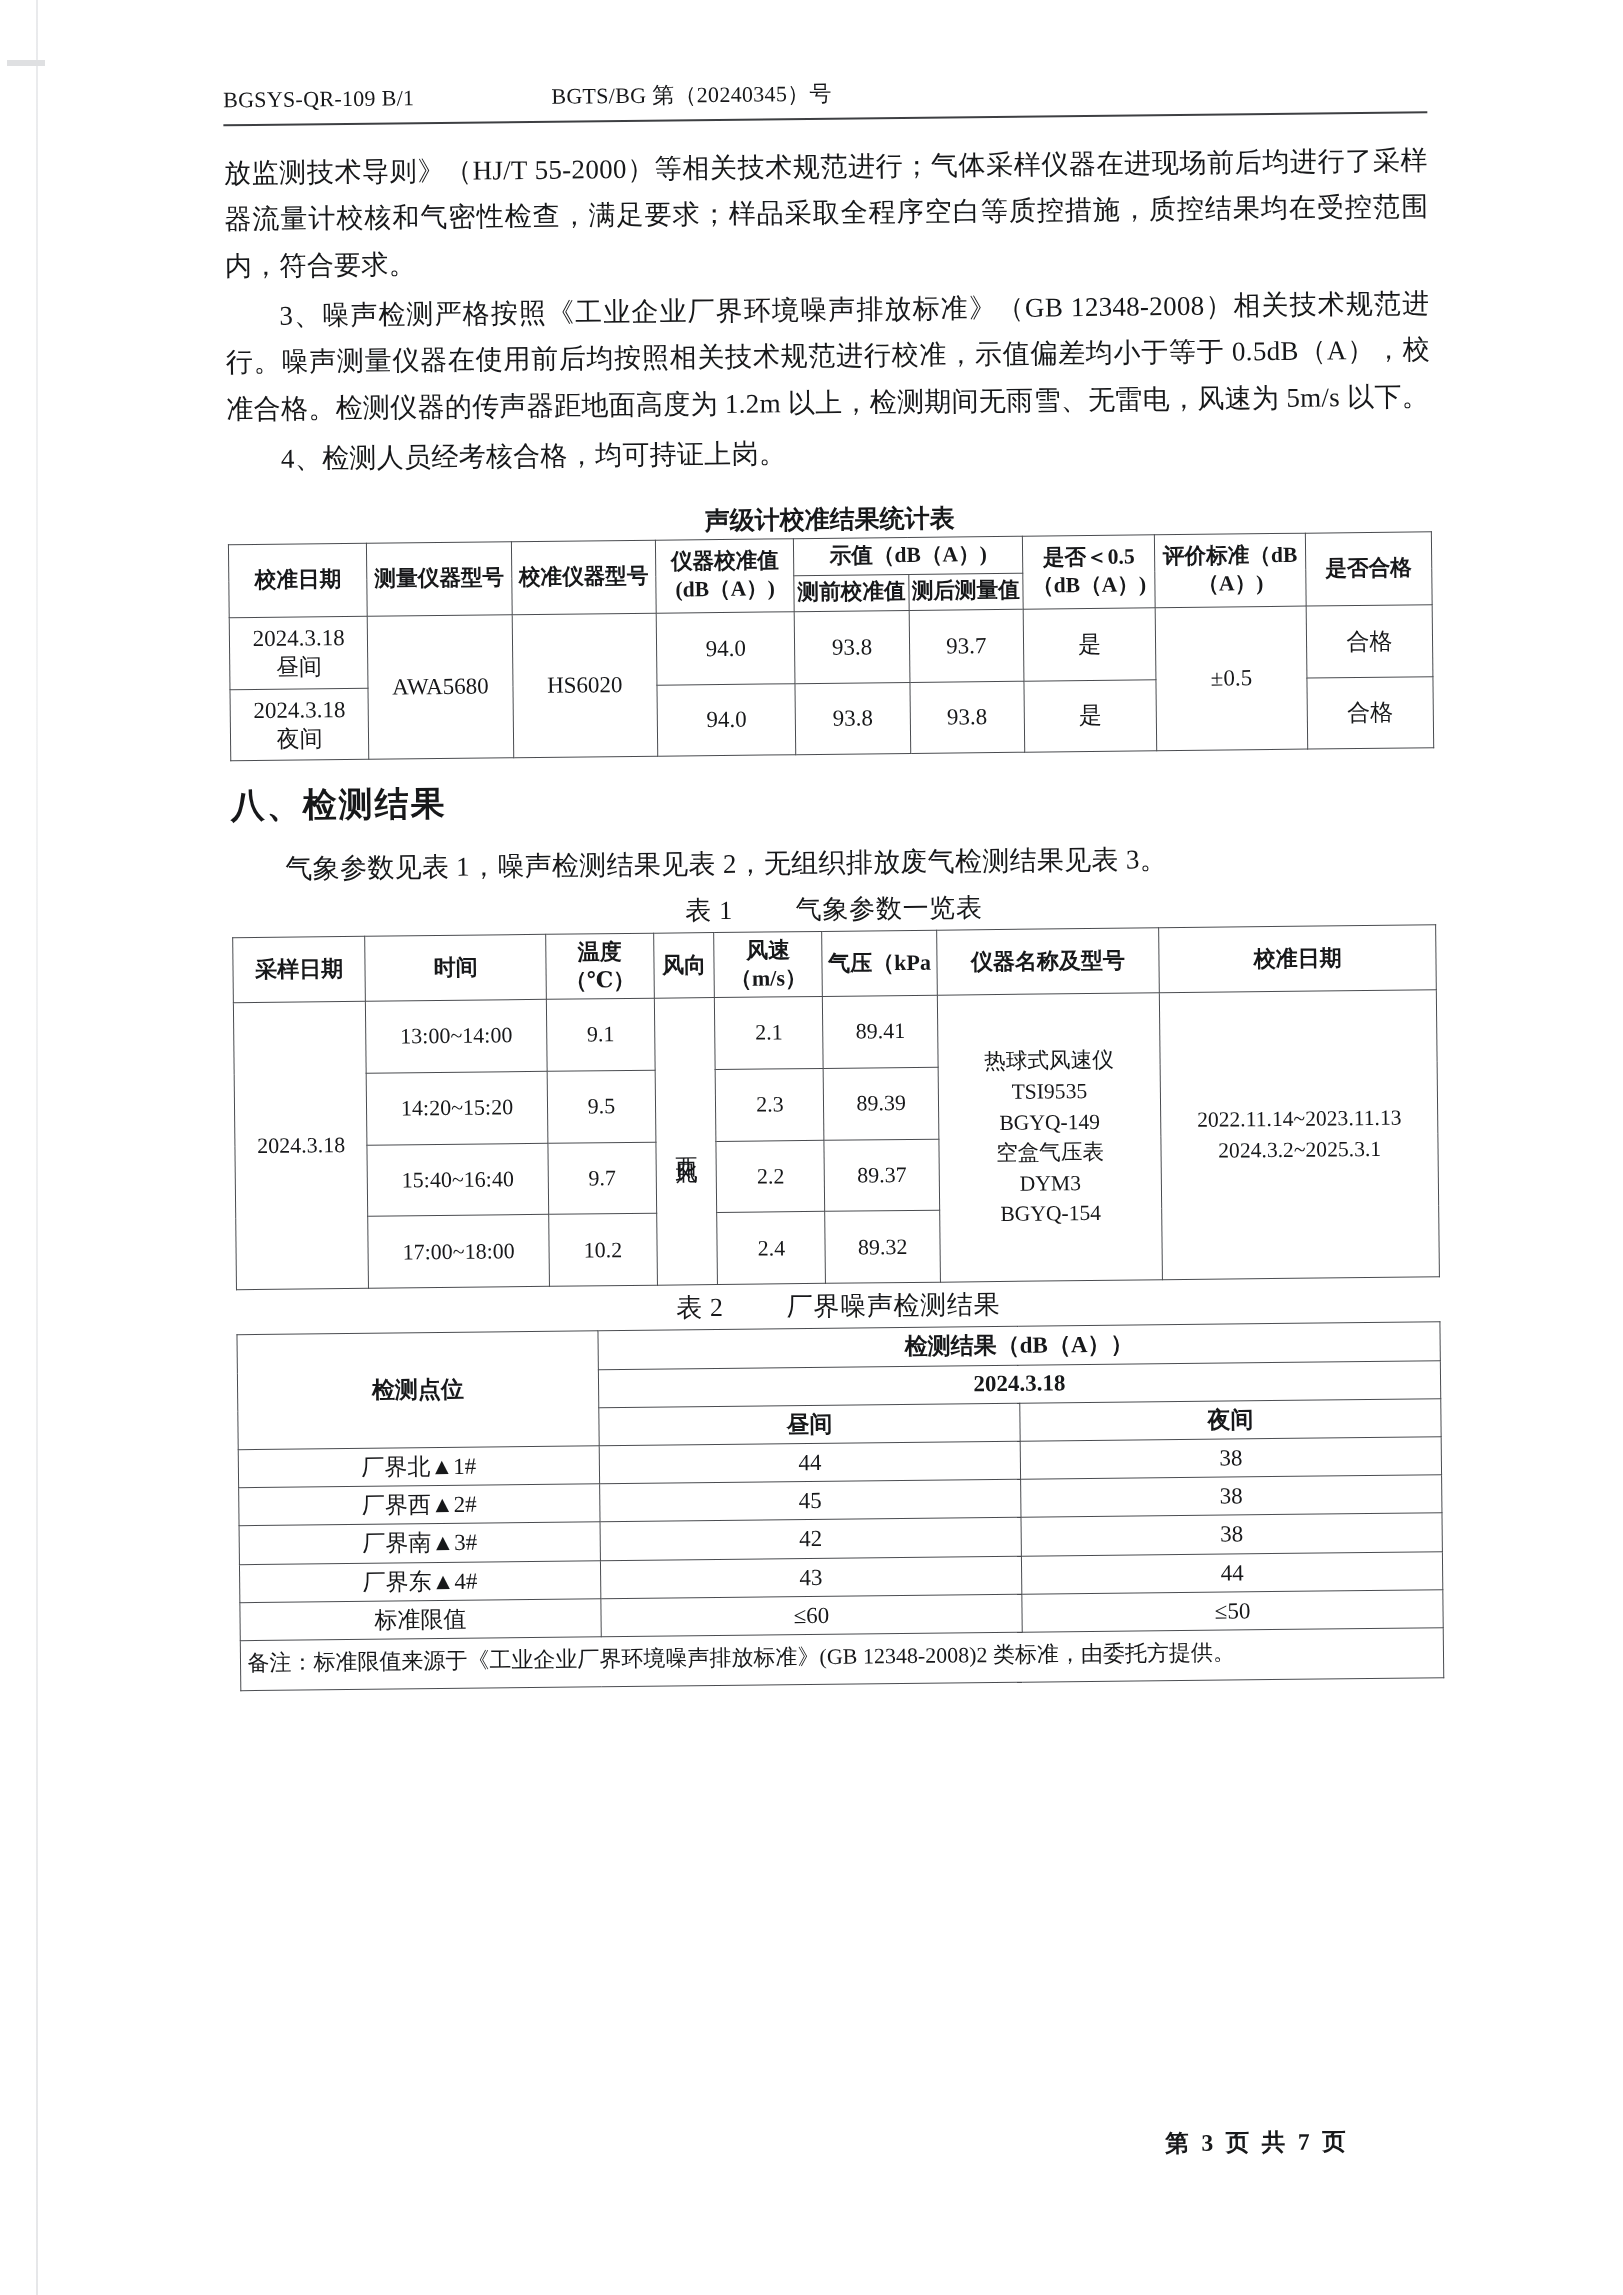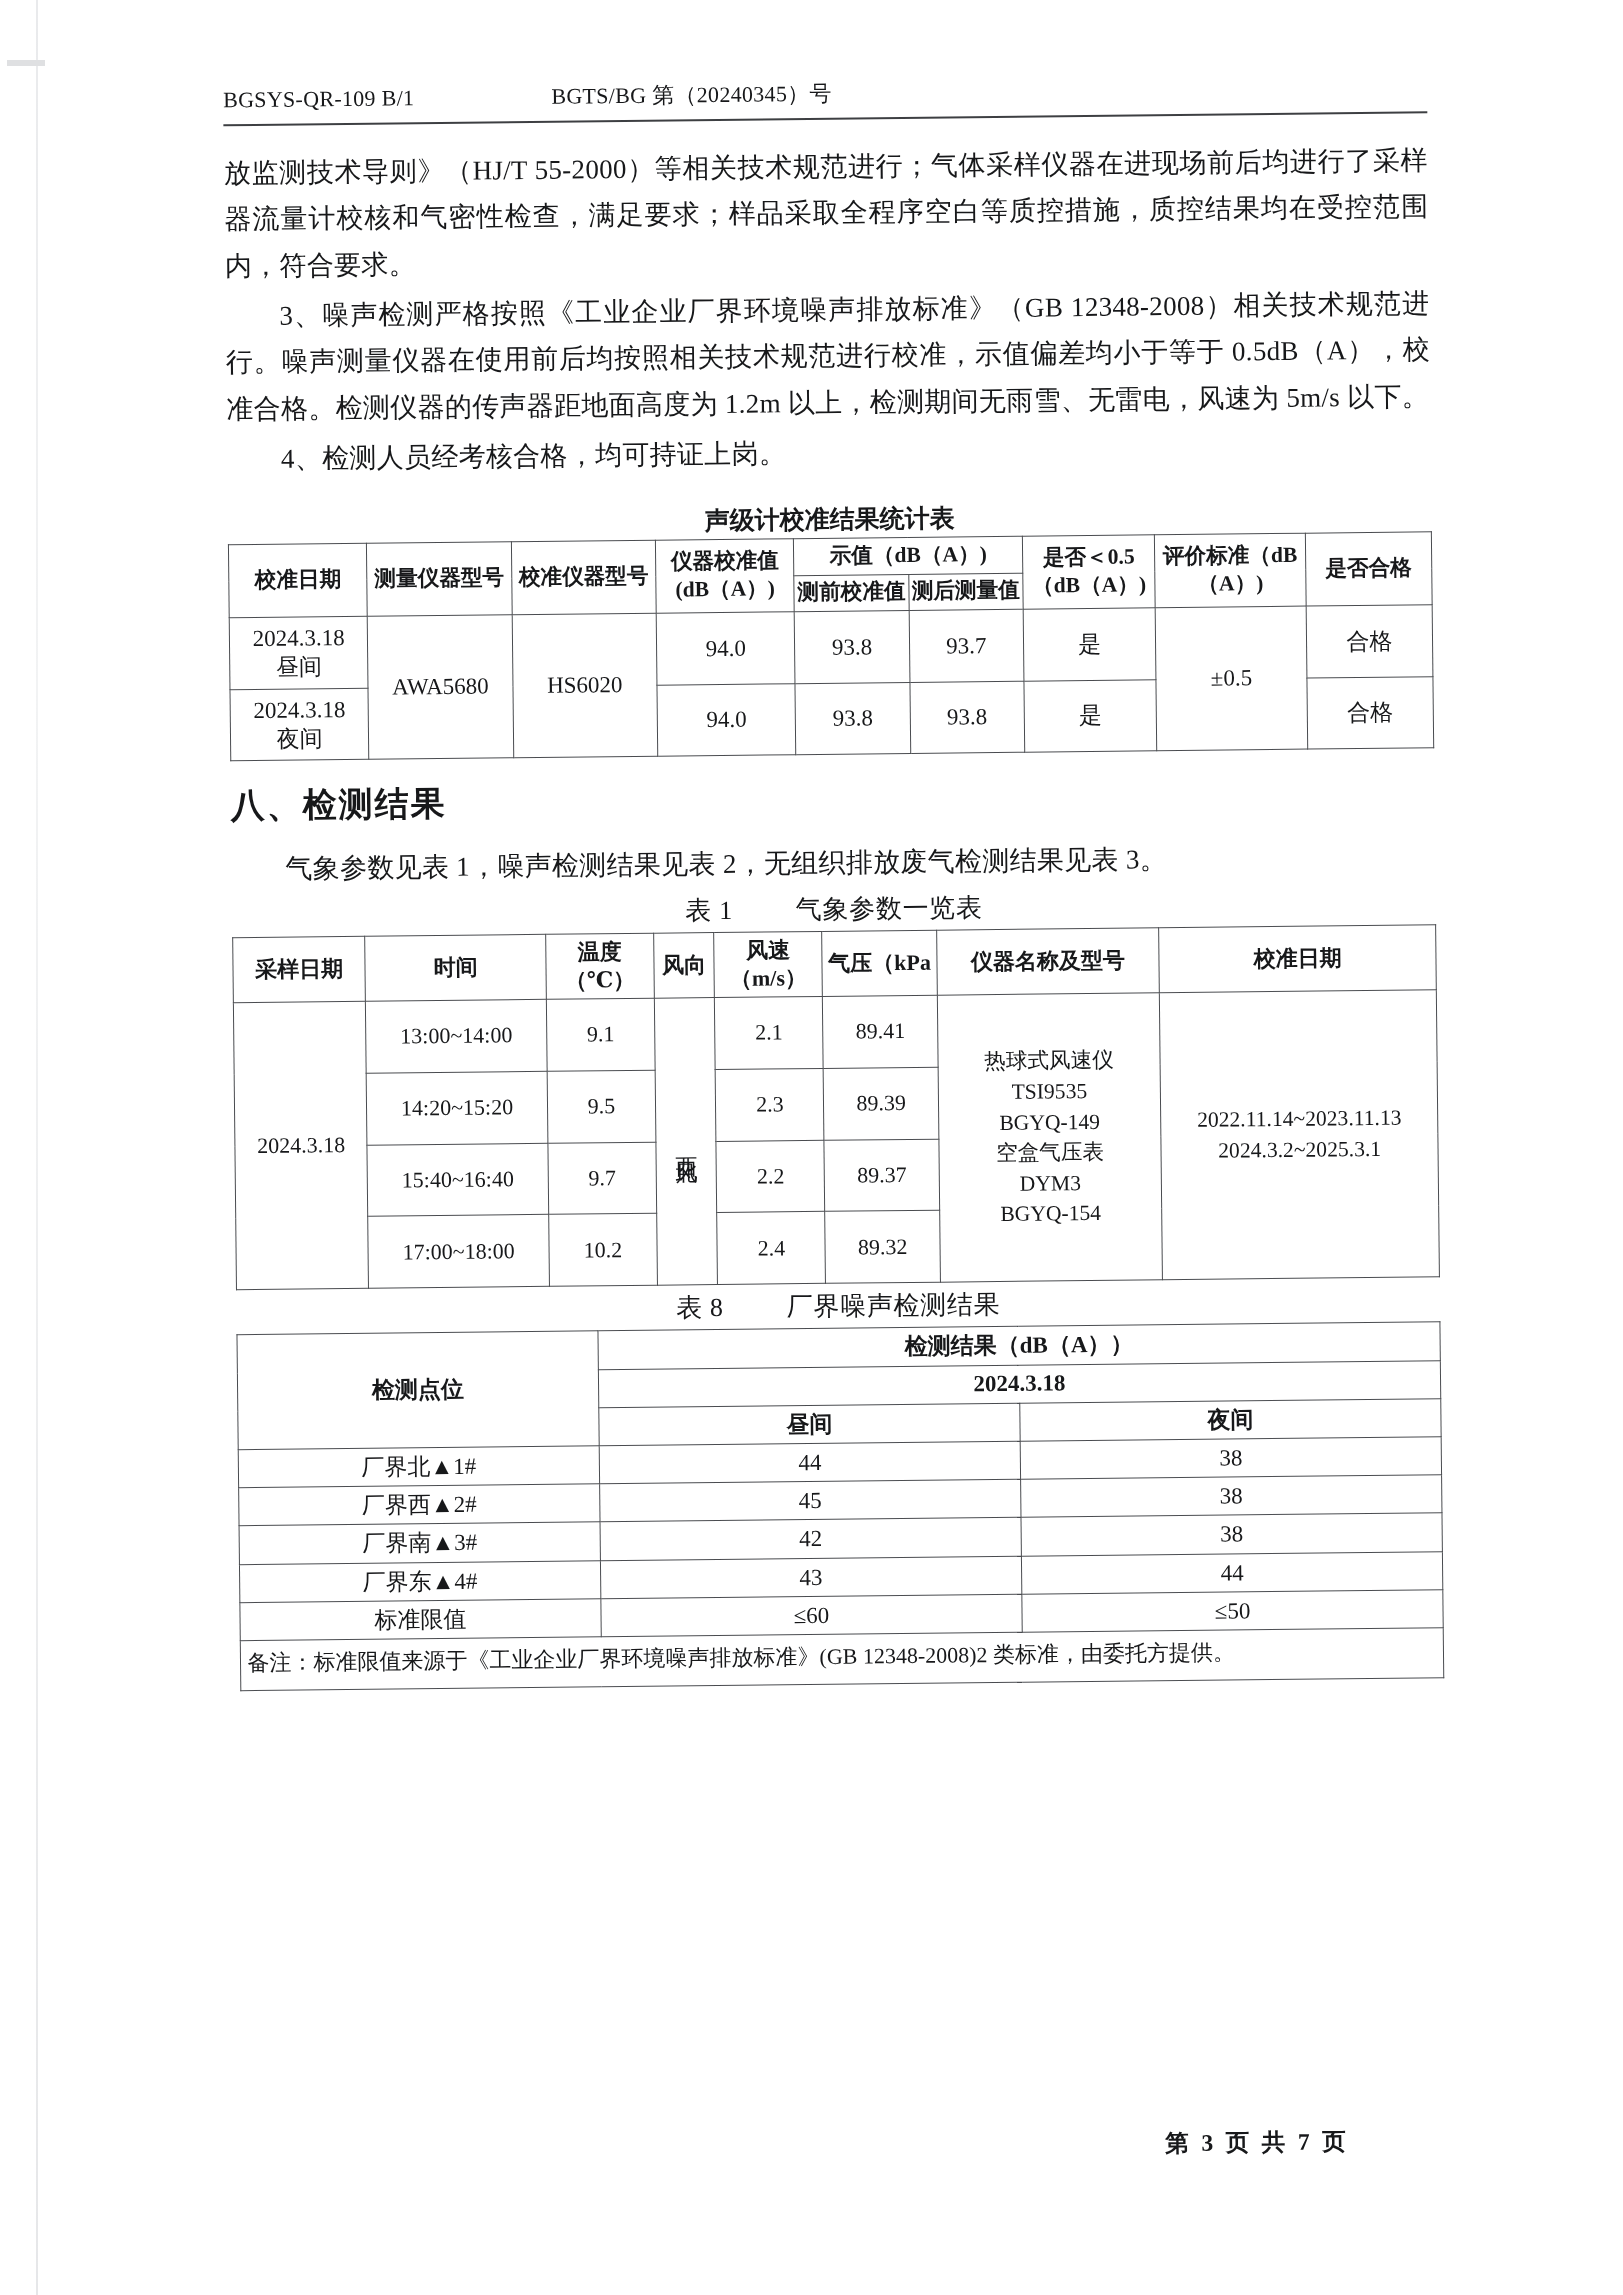--- a/index.html
+++ b/index.html
@@ -320,21 +320,21 @@
         <tr>
           <td class="tall">17:00~18:00</td>
           <td>10.2</td>
           <td>2.4</td>
           <td>89.32</td>
         </tr>
       </tbody>
     </table>
 
     <div class="tbl-caption">
-      <span class="cap-no">表 8</span><span>厂界噪声检测结果</span>
+      <span class="cap-no">表 2</span><span>厂界噪声检测结果</span>
     </div>
     <table class="doc-table" id="tbl-noise">
       <colgroup>
         <col style="width:30%">
         <col style="width:35%">
         <col style="width:35%">
       </colgroup>
       <thead>
         <tr>
           <th rowspan="3" style="height:98px">检测点位</th>

